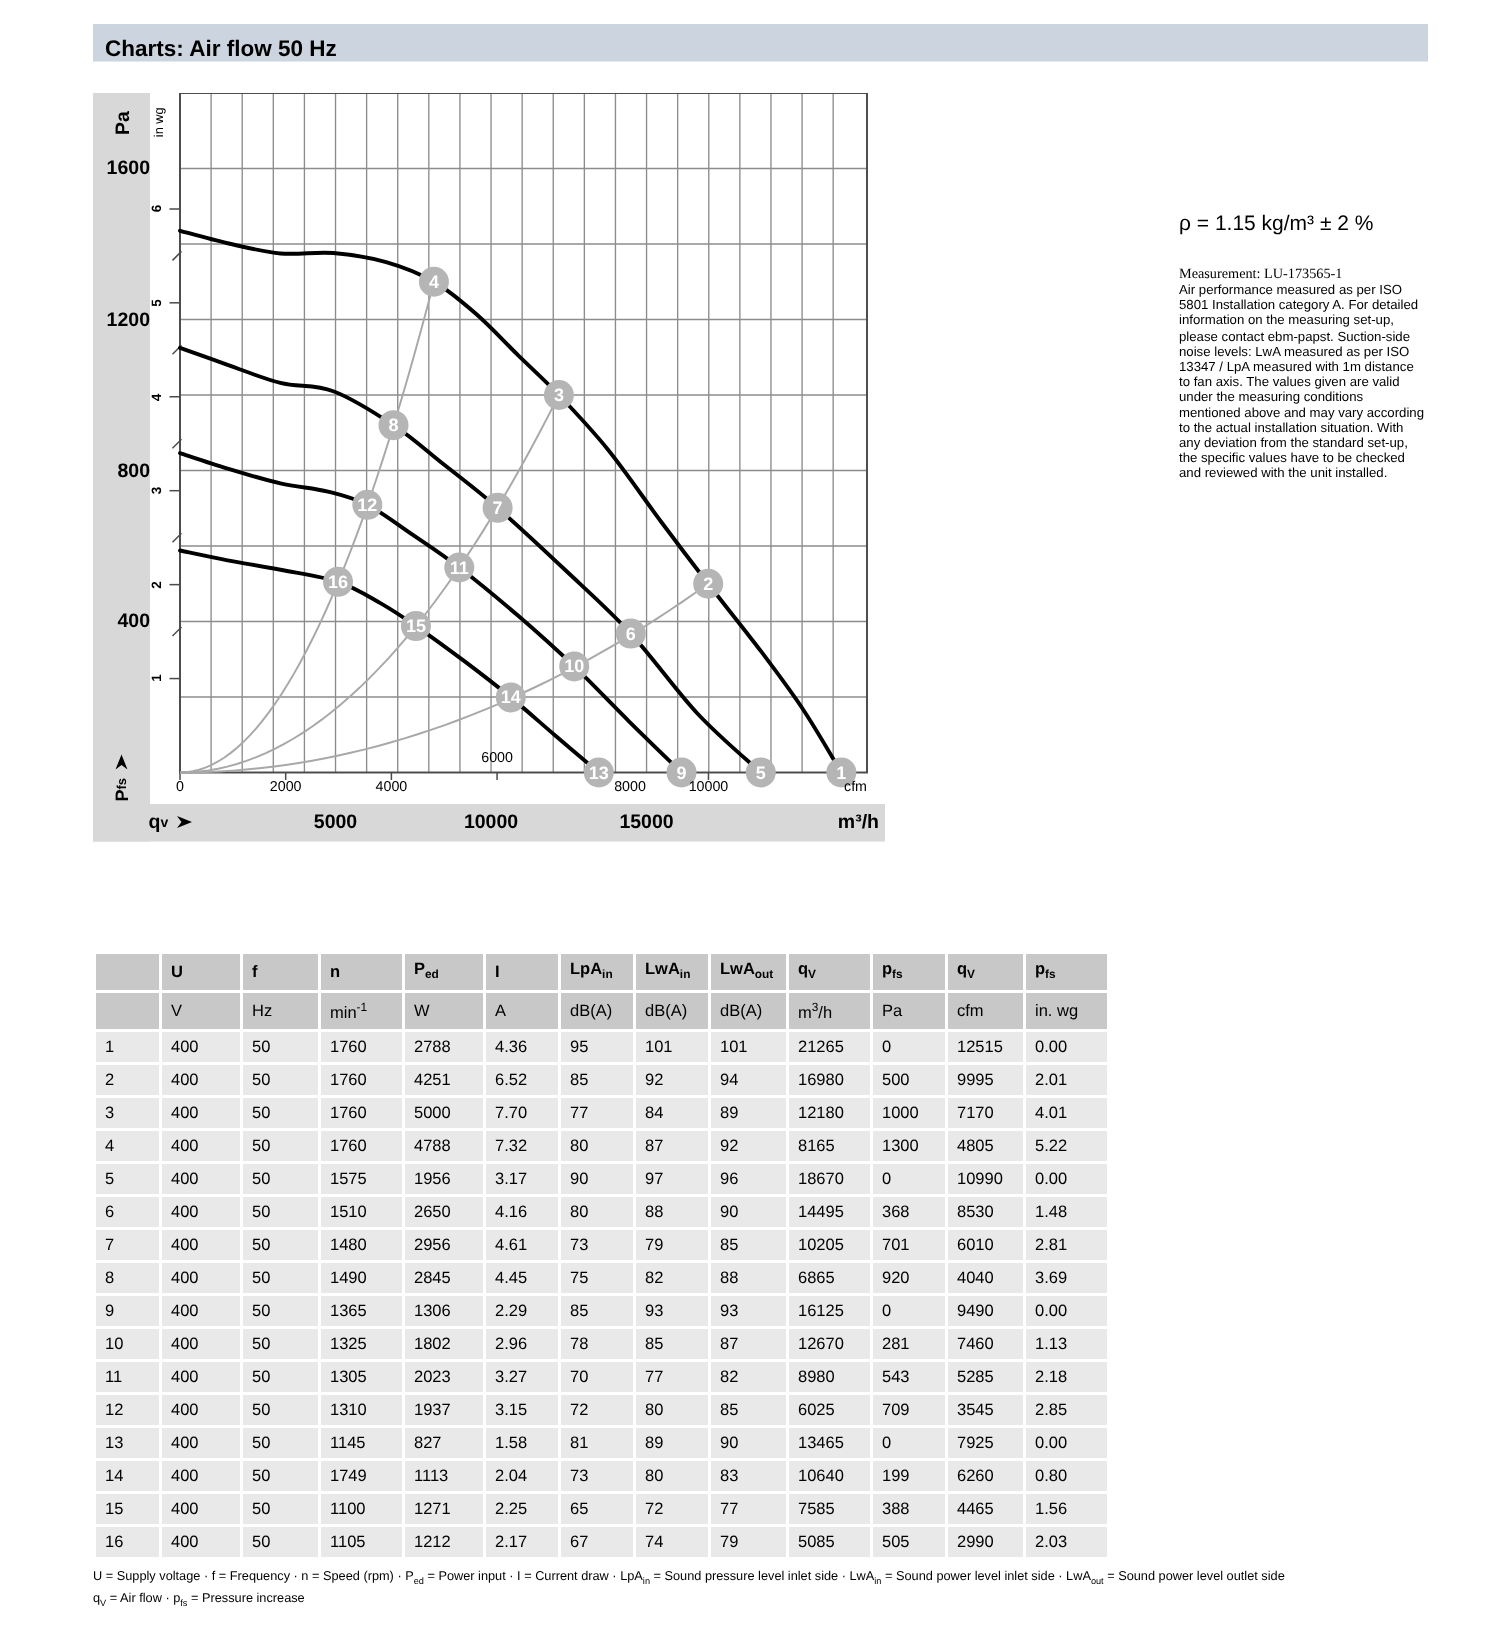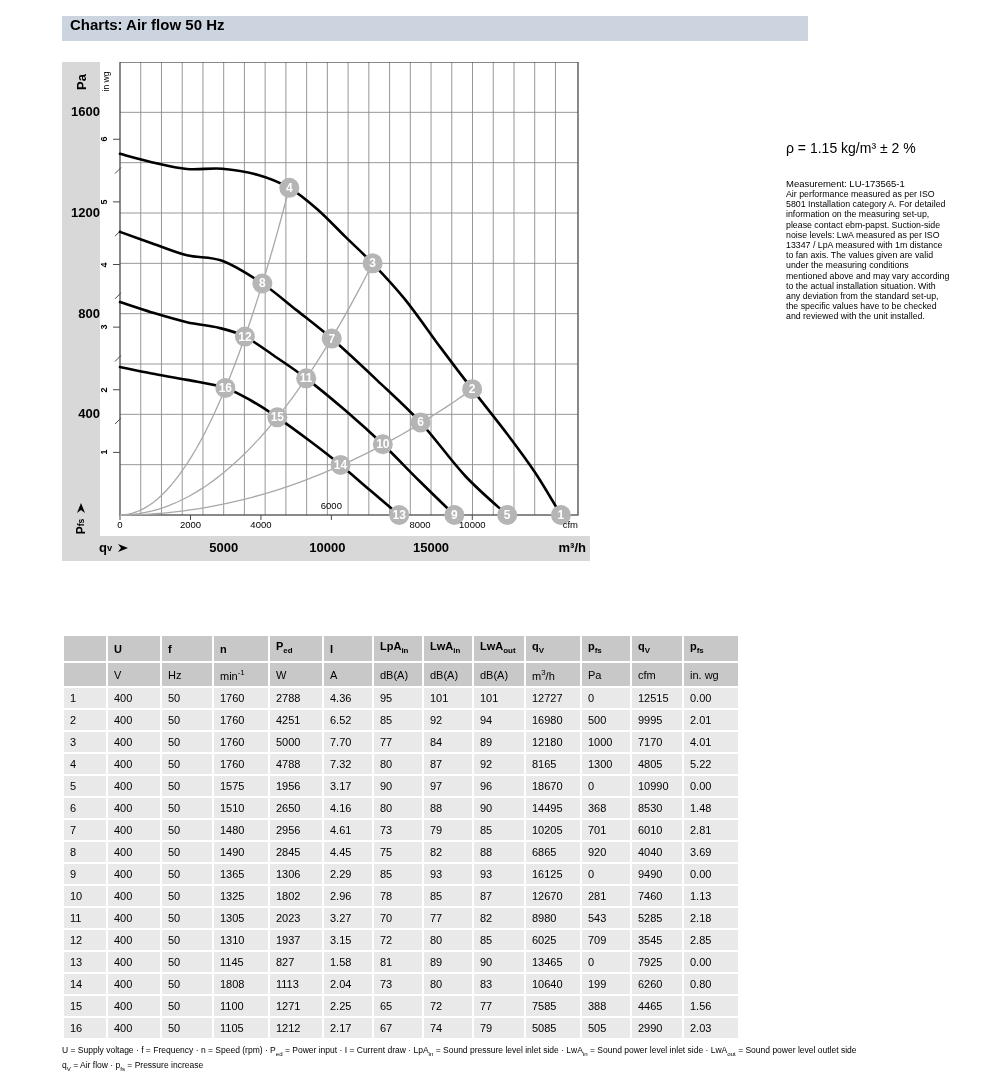--- a/index.html
+++ b/index.html
@@ -1,19 +1,19 @@
 <!DOCTYPE html>
 <html><head>
 <meta charset="utf-8">
 <style>
   html,body{margin:0;padding:0;background:#fff;}
   #page{position:relative;width:1000px;height:1088px;background:#fff;
         font-family:"Liberation Sans",sans-serif;color:#000;overflow:hidden;}
 
-  .bar{position:absolute;left:62px;width:746px;display:flex;align-items:flex-start;padding-left:8px;box-sizing:border-box;}
+  .bar{position:absolute;left:62px;width:890px;display:flex;align-items:flex-end;padding-left:8px;box-sizing:border-box;}
   #title-bar{top:16px;height:25px;background:#ccd5df;font-size:15px;font-weight:bold;}
   #mv-bar{top:602px;height:24px;background:#e6e6e6;font-size:15px;font-weight:normal;}
 
   
   #chart{position:absolute;left:62px;top:62px;width:538px;height:503px;}
   #band-left{position:absolute;left:0;top:0;width:38px;height:499px;background:#d8d8d8;}
   #band-bottom{position:absolute;left:0;top:474px;width:528px;height:25px;background:#d8d8d8;}
   #plot-svg{position:absolute;left:0;top:0;}
   .grid-line{stroke:#8c8c8c;stroke-width:0.9;}
   .plot-border{fill:none;stroke:#4a4a4a;stroke-width:1.3;}
@@ -34,21 +34,21 @@
   #inwg-title{left:25px;top:14px;width:36px;height:11px;font-size:8.5px;}
   #pfs-title{left:-8px;top:448px;width:54px;height:16px;font-size:12px;font-weight:bold;}
   #qv-title{position:absolute;left:37px;top:478px;display:flex;align-items:center;font-size:13px;font-weight:bold;}
   .arrow-ic{margin-left:6px;}
   sub{font-size:72%;}
   sup{font-size:72%;}
 
   
   #side-note{position:absolute;left:786px;top:140px;width:164px;}
   #density{font-size:14px;}
-  #measurement{font-size:9.5px;margin-top:22px;}
+  #measurement{font-size:9.5px;margin-top:22px;font-family:Liberation Serif, serif;}
   #note-para{font-size:8.8px;line-height:10.2px;}
 
   
   #mv-table{position:absolute;left:62px;top:634px;border-collapse:separate;border-spacing:2px;table-layout:fixed;}
   #mv-table td,#mv-table th{font-size:11px;line-height:16px;padding:2px 0 2px 6px;text-align:left;
     overflow:hidden;white-space:nowrap;font-weight:normal;}
   #mv-table thead th{background:#c8c8c8;}
   #mv-table thead tr.sym th{font-weight:bold;}
   #mv-table tbody td{background:#e9e9e9;}
 
@@ -257,21 +257,21 @@
         <tr>
           <td>1</td>
           <td>400</td>
           <td>50</td>
           <td>1760</td>
           <td>2788</td>
           <td>4.36</td>
           <td>95</td>
           <td>101</td>
           <td>101</td>
-          <td>12727</td>
+          <td>21265</td>
           <td>0</td>
           <td>12515</td>
           <td>0.00</td>
         </tr>
         <tr>
           <td>2</td>
           <td>400</td>
           <td>50</td>
           <td>1760</td>
           <td>4251</td>
@@ -446,21 +446,21 @@
           <td>90</td>
           <td>13465</td>
           <td>0</td>
           <td>7925</td>
           <td>0.00</td>
         </tr>
         <tr>
           <td>14</td>
           <td>400</td>
           <td>50</td>
-          <td>1808</td>
+          <td>1749</td>
           <td>1113</td>
           <td>2.04</td>
           <td>73</td>
           <td>80</td>
           <td>83</td>
           <td>10640</td>
           <td>199</td>
           <td>6260</td>
           <td>0.80</td>
         </tr>

